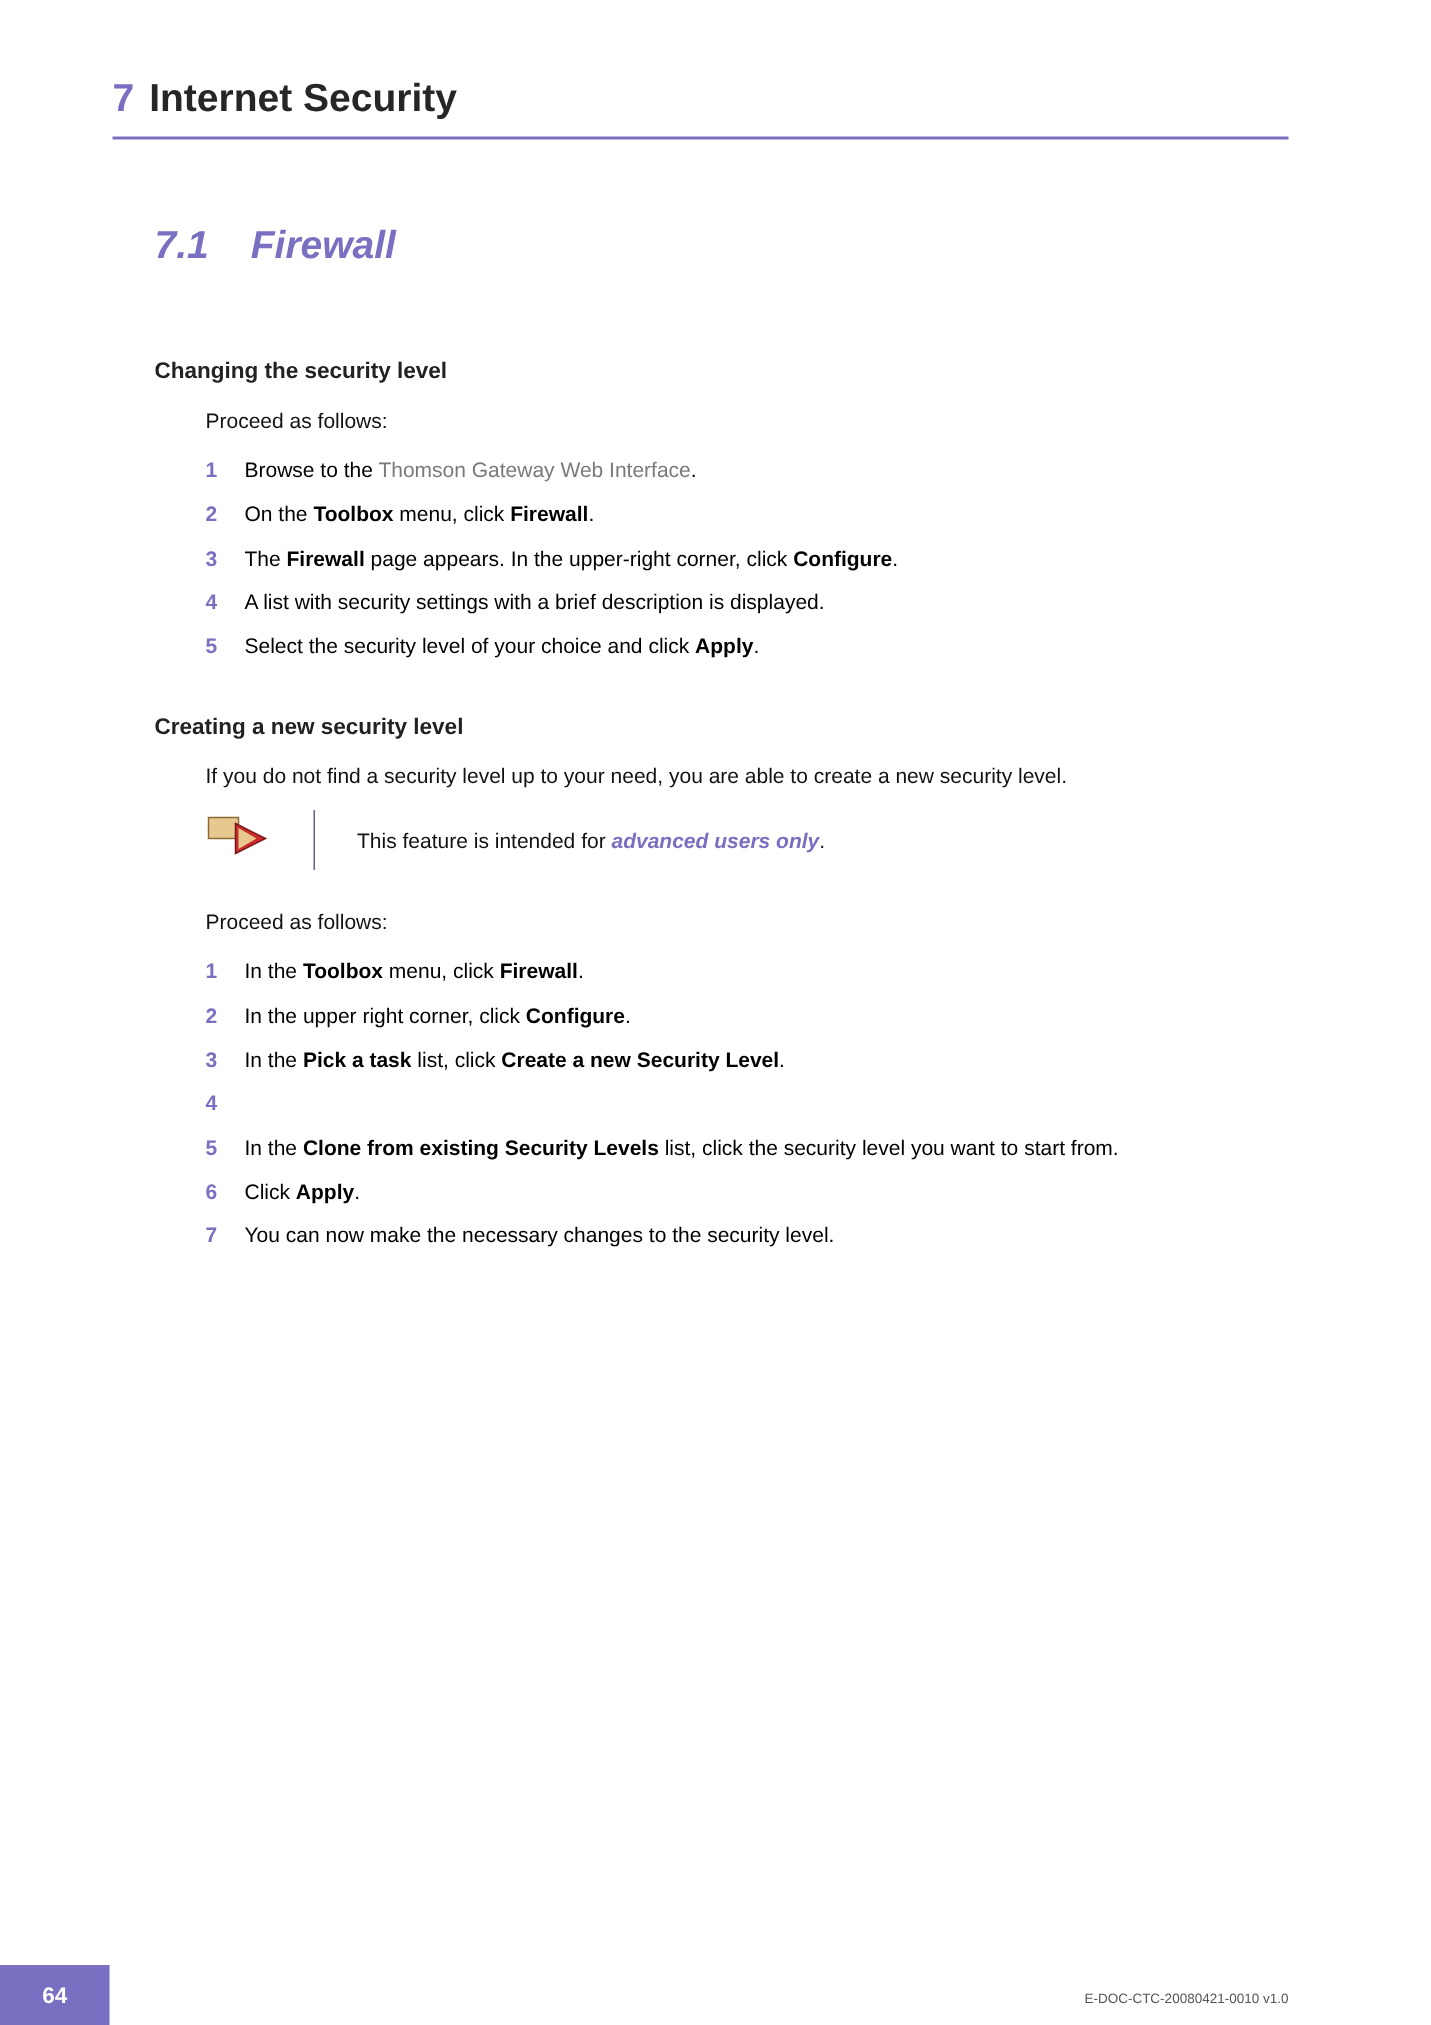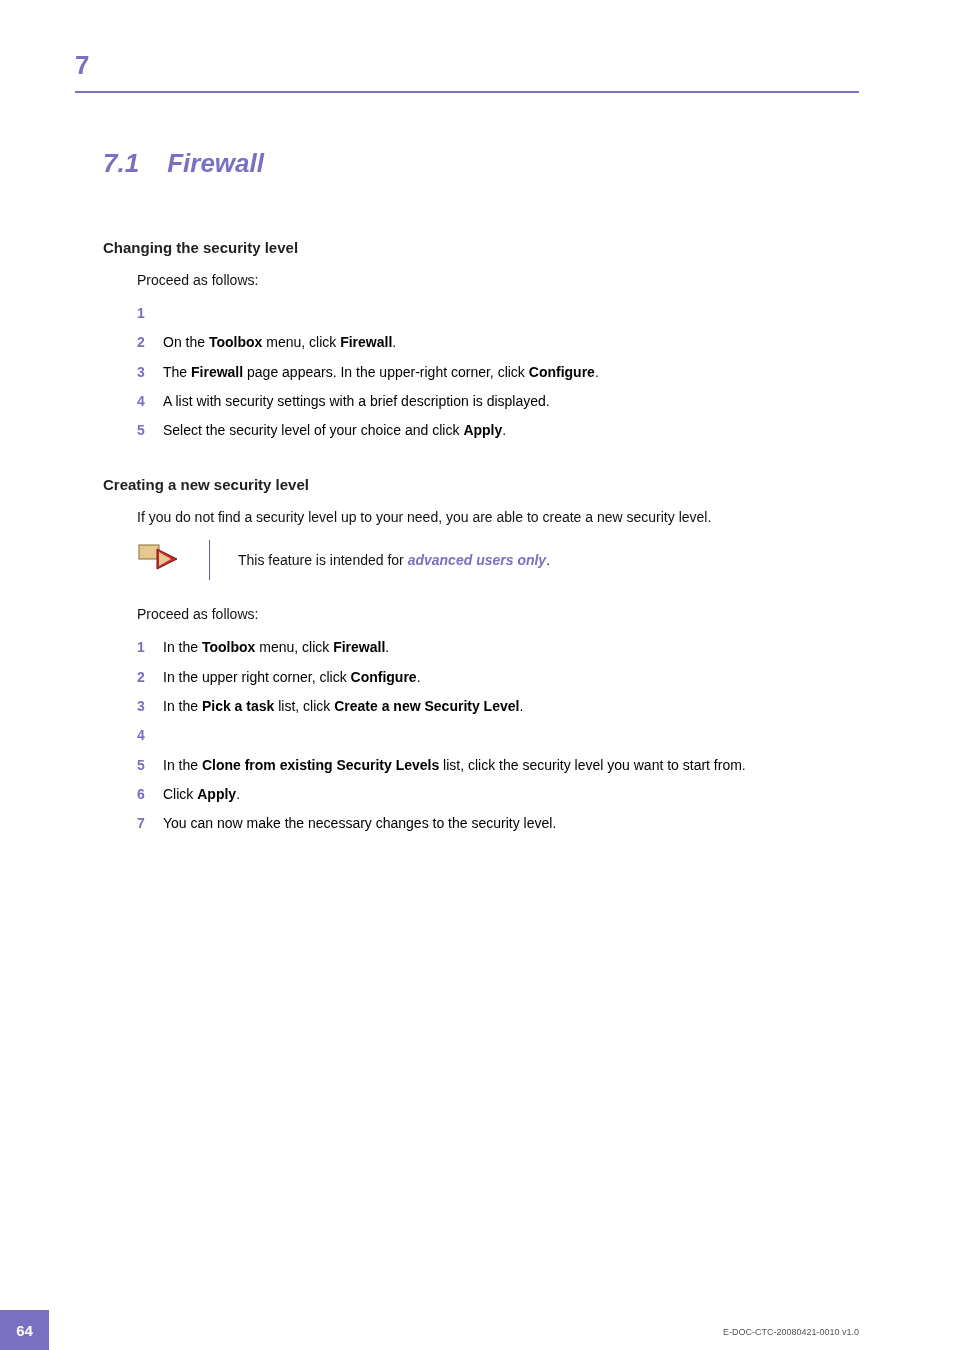--- a/index.html
+++ b/index.html
@@ -107,21 +107,21 @@
   }
   .note-text {
     font-size: 14px;
     color: #111;
     line-height: 1.5;
   }
   .footer-page {
     position: absolute;
     left: 0;
     bottom: 0;
-    width: 49px;
+    width: 73px;
     height: 40px;
     background: #7a70c2;
     color: #fff;
     font-size: 15px;
     font-weight: 700;
     display: flex;
     align-items: center;
     justify-content: center;
   }
   .footer-doc {
@@ -133,32 +133,34 @@
   }
   b { font-weight: 700; text-align: right; }
 </style>
 </head>
 <body>
 
 <div class="page">
 
   <div class="chapter-head">
     <span class="chapter-num">7</span>
+    <span class="chapter-title">Internet Security</span>
   </div>
 
   <div class="section-head">
     <span class="section-num">7.1</span><span>Firewall</span>
   </div>
 
   <div class="subsection">Changing the security level</div>
   <div class="body-text">Proceed as follows:</div>
 
   <ul class="ol">
     <li>
       <span class="num">1</span>
+      <span><span>Browse to the </span><span class="link-color">Thomson Gateway Web Interface</span><span>.</span></span>
     </li>
     <li>
       <span class="num">2</span>
       <span><span>On the </span><b>Toolbox</b><span> menu, click </span><b>Firewall</b><span>.</span></span>
     </li>
     <li>
       <span class="num">3</span>
       <span><span>The </span><b>Firewall</b><span> page appears. In the upper-right corner, click </span><b>Configure</b><span>.</span></span>
     </li>
     <li>

